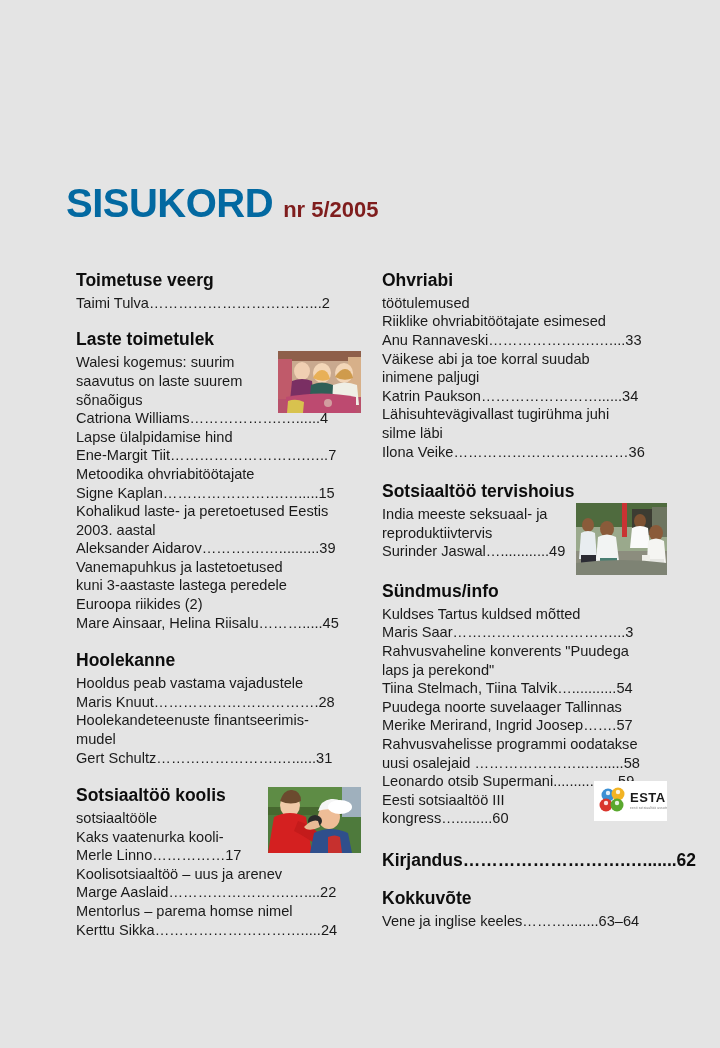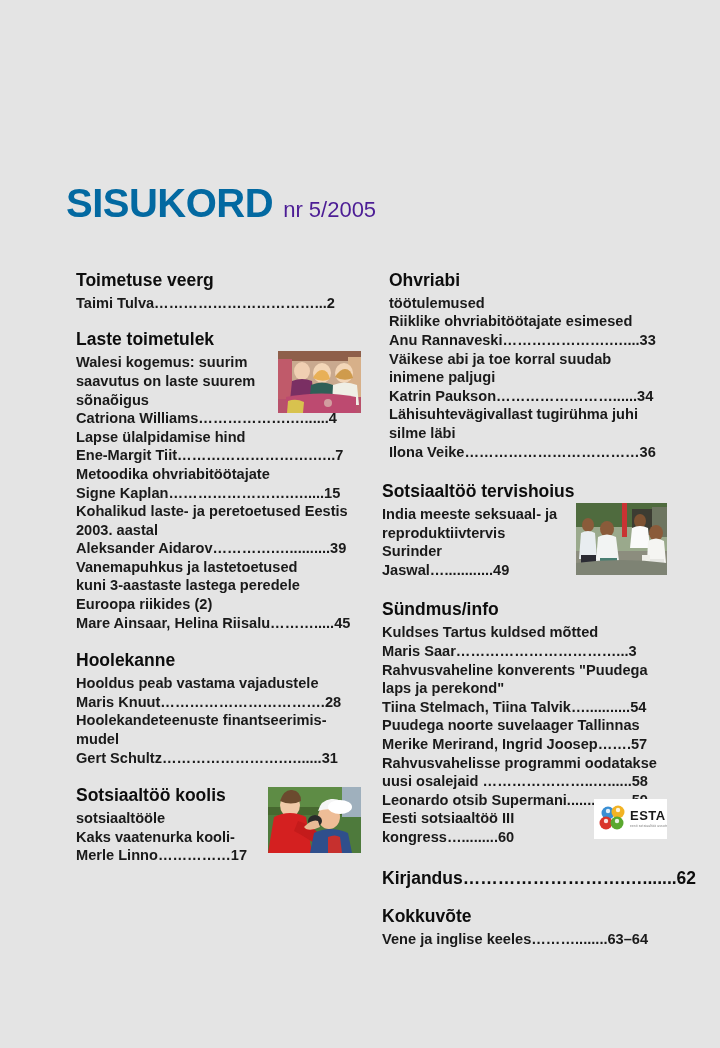--- a/index.html
+++ b/index.html
@@ -34,22 +34,22 @@
   }
   .masthead-title {
     font-size: 40px;
     font-weight: bold;
     letter-spacing: -0.5px;
     color: #0369a1;
     line-height: 1;
   }
   .masthead-issue {
     font-size: 22px;
-    font-weight: normal;
-    color: #4c1d95;
+    font-weight: bold;
+    color: #7f1d1d;
     margin-left: 10px;
     line-height: 1;
   }
 
   
   .columns {
     position: absolute;
     left: 76px;
     top: 270px;
     width: 590px;
@@ -76,21 +76,21 @@
   }
   .sec-head.with-page {
     display: block;
   }
 
   .entry {
     font-size: 14.6px;
     line-height: 1.275;
     color: #1a1a1a;
   }
-  .entry .line { display: block; font-weight: bold; }
+  .entry .line { display: block; }
 
   
   .photo {
     position: absolute;
     border: 0;
     background: #bbb;
     overflow: hidden;
   }
   .photo svg { display: block; width: 100%; height: 100%; }
 
@@ -202,27 +202,33 @@
             <ellipse cx="47" cy="34" rx="7" ry="6" fill="#2a2a2a"></ellipse>
             <path d="M36 40 q8 -8 14 -6 l2 6 q-8 4 -14 2z" fill="#e8bb96"></path>
           </svg>
         </div>
         <div class="sec-head">Sotsiaaltöö koolis</div>
         <div class="entry narrow-2">
           <span class="line">sotsiaaltööle</span>
           <span class="line">Kaks vaatenurka kooli-</span>
           <span class="line">Merle Linno……………17</span>
         </div>
+        <div class="entry">
+          <span class="line">Koolisotsiaaltöö – uus ja arenev</span>
+          <span class="line">Marge Aaslaid…………………….…....22</span>
+          <span class="line">Mentorlus – parema homse nimel</span>
+          <span class="line">Kerttu Sikka………………………….....24</span>
+        </div>
       </div>
 
     </div>
 
     <div class="col">
 
-      <div class="section" style="margin-bottom:20px;margin-left:7px;">
+      <div class="section" style="margin-bottom:20px;">
         <div class="sec-head">Ohvriabi</div>
         <div class="entry">
           <span class="line">töötulemused</span>
           <span class="line">Riiklike ohvriabitöötajate esimesed</span>
           <span class="line">Anu Rannaveski………………….…....33</span>
           <span class="line">Väikese abi ja toe korral suudab</span>
           <span class="line">inimene paljugi</span>
           <span class="line">Katrin Paukson……………………......34</span>
           <span class="line">Lähisuhtevägivallast tugirühma juhi</span>
           <span class="line">silme läbi</span>

